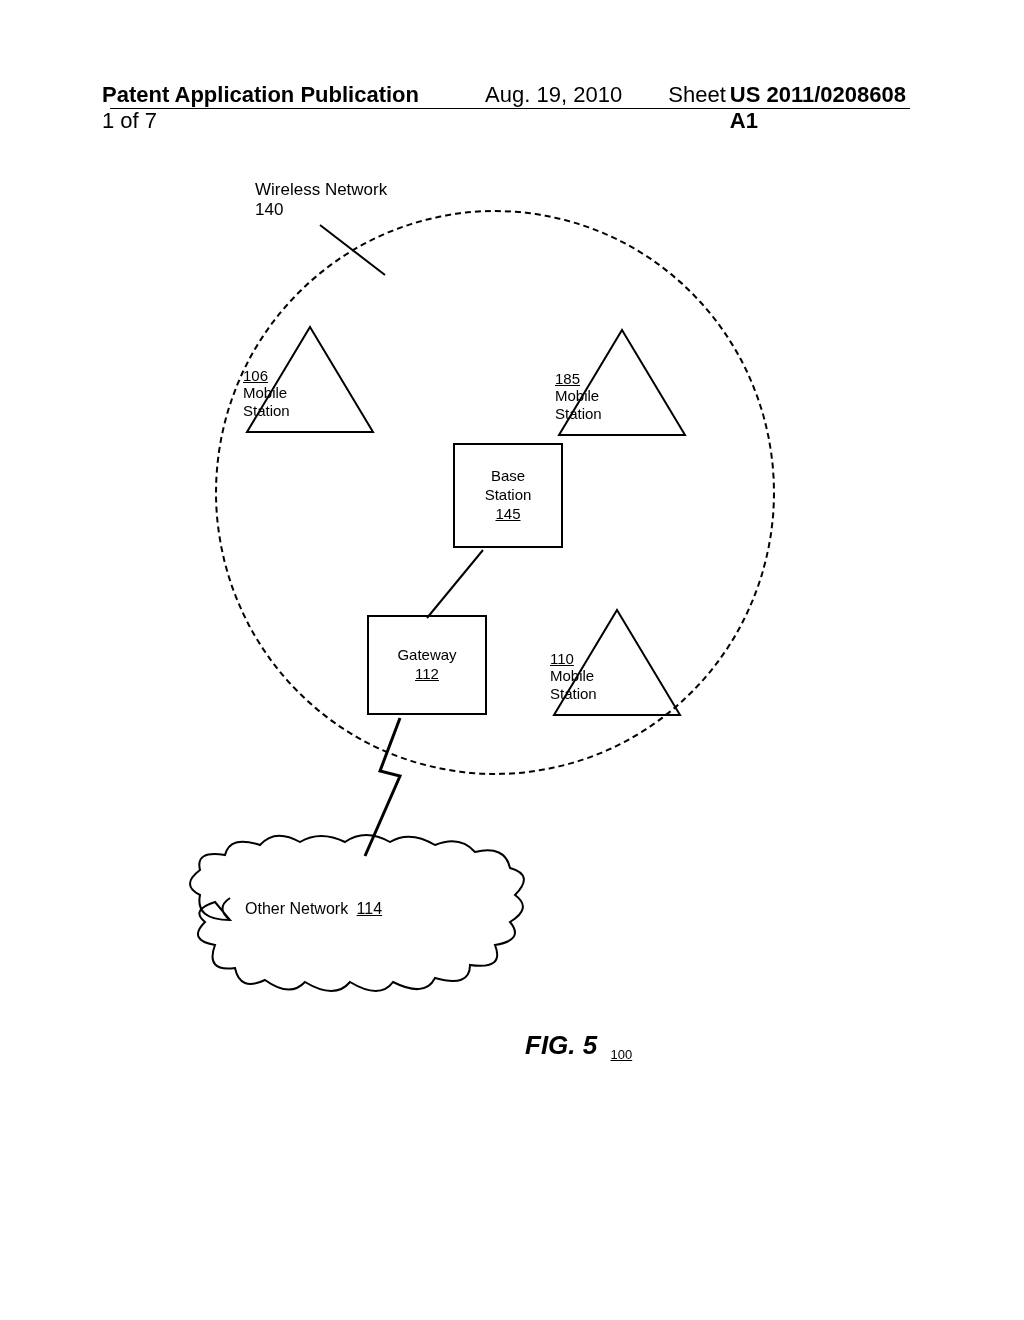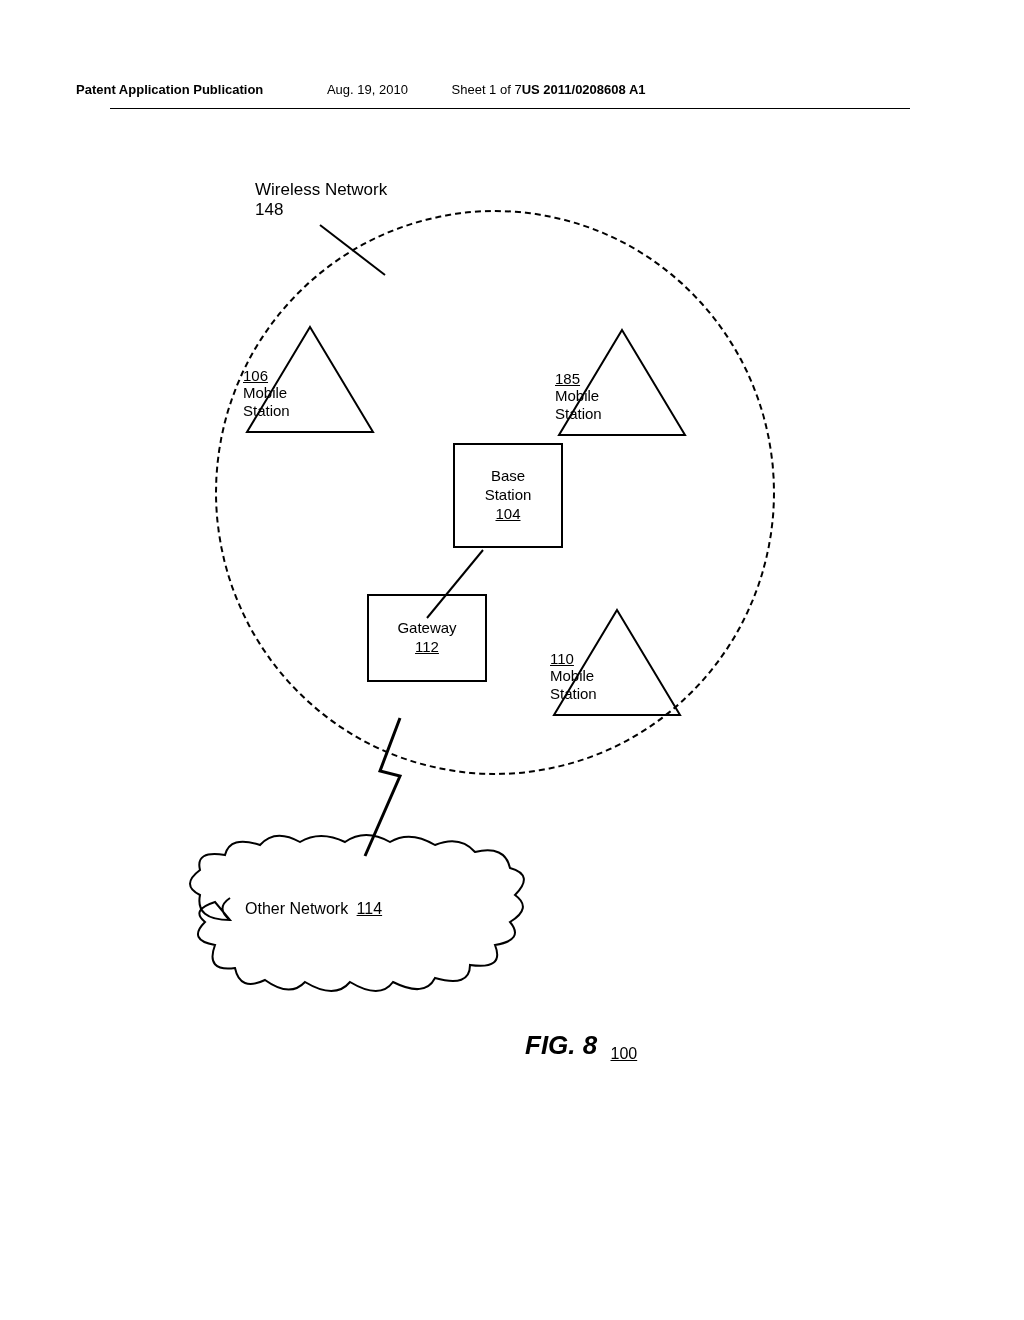--- a/index.html
+++ b/index.html
@@ -7,24 +7,24 @@
       width: 1024px;
       height: 1320px;
       background: #fff;
       font-family: Arial, sans-serif;
       position: relative;
     }
     .header {
       position: absolute;
       left: 0;
       width: 100%;
-      padding: 0 76px;
+      padding: 0 102px;
       display: flex;
       justify-content: flex-start;
-      font-size: 13px;
+      font-size: 22px;
       font-weight: bold;
     }
     .header-row { top: 82px; }
     .pub-type { font-weight: bold; }
     .date { font-weight: normal; margin-left: 60px; }
     .sheet { font-weight: normal; margin-left: 40px; }
     .pubnum { font-weight: bold; }
     .hr {
       position: absolute;
       top: 108px;
@@ -88,21 +88,21 @@
       left: 370px;
       top: 850px;
       font-size: 26px;
       font-family: Arial, sans-serif;
     }
     .fig-label .fig {
       font-weight: bold;
       font-style: italic;
     }
     .fig-label .sub {
-      font-size: 16px;
+      font-size: 13px;
       position: relative;
       top: 5px;
       margin-left: 6px;
       text-decoration: underline;
       font-style: normal;
       font-weight: normal;
     }
   </style>
 </head>
 <body>
@@ -114,21 +114,21 @@
     <span class="sheet">Sheet 1 of 7</span>
   </span>
   <span class="pubnum">US 2011/0208608 A1</span>
 </div>
 <div class="hr"></div>
 
 <div class="diagram">
 
   <div class="network-label">
     <div>Wireless Network</div>
-    <div>148</div>
+    <div>140</div>
   </div>
   <svg style="position:absolute;left:160px;top:40px;width:80px;height:60px">
     <line x1="5" y1="5" x2="70" y2="55" stroke="#000" stroke-width="2"></line>
   </svg>
 
   <div class="circle-border"></div>
 
   <div class="triangle" style="left:88px;top:142px">
     <svg width="135" height="115">
       <polygon points="67,5 130,110 4,110" fill="none" stroke="#000" stroke-width="2"></polygon>
@@ -158,24 +158,24 @@
     <div class="tri-label" style="top:45px">
       <span class="ref-underline">110</span><br>
       <span style="white-space:pre-line">Mobile
 Station</span>
     </div>
   </div>
 
   <div class="square" style="left:298px;top:263px;width:110px;height:105px">
     <span style="white-space:pre-line">Base
 Station</span>
-    <span class="ref-underline">104</span>
-  </div>
-
-  <div class="square" style="left:212px;top:414px;width:120px;height:88px">
+    <span class="ref-underline">145</span>
+  </div>
+
+  <div class="square" style="left:212px;top:435px;width:120px;height:100px">
     <span>Gateway</span>
     <span class="ref-underline">112</span>
   </div>
 
   <svg style="position:absolute;left:270px;top:368px;width:70px;height:72px">
     <line x1="58" y1="2" x2="2" y2="70" stroke="#000" stroke-width="2"></line>
   </svg>
 
   <svg style="position:absolute;left:195px;top:536px;width:60px;height:145px">
     <path d="M50 2 L30 55 L50 60 L15 140" fill="none" stroke="#000" stroke-width="3"></path>
@@ -208,16 +208,16 @@
              Q15 80 40 72
              Z
              M55 90 Q40 78 55 68" fill="none" stroke="#000" stroke-width="2"></path>
   </svg>
   <div style="position:absolute;left:90px;top:720px;font-size:16px;text-align:center">
     <span>Other Network</span>
     <span class="ref-underline" style="margin-left:4px">114</span>
   </div>
 
   <div class="fig-label">
-    <span class="fig">FIG. 8</span>
+    <span class="fig">FIG. 5</span>
     <span class="sub">100</span>
   </div>
 </div>
 
 </body></html>

